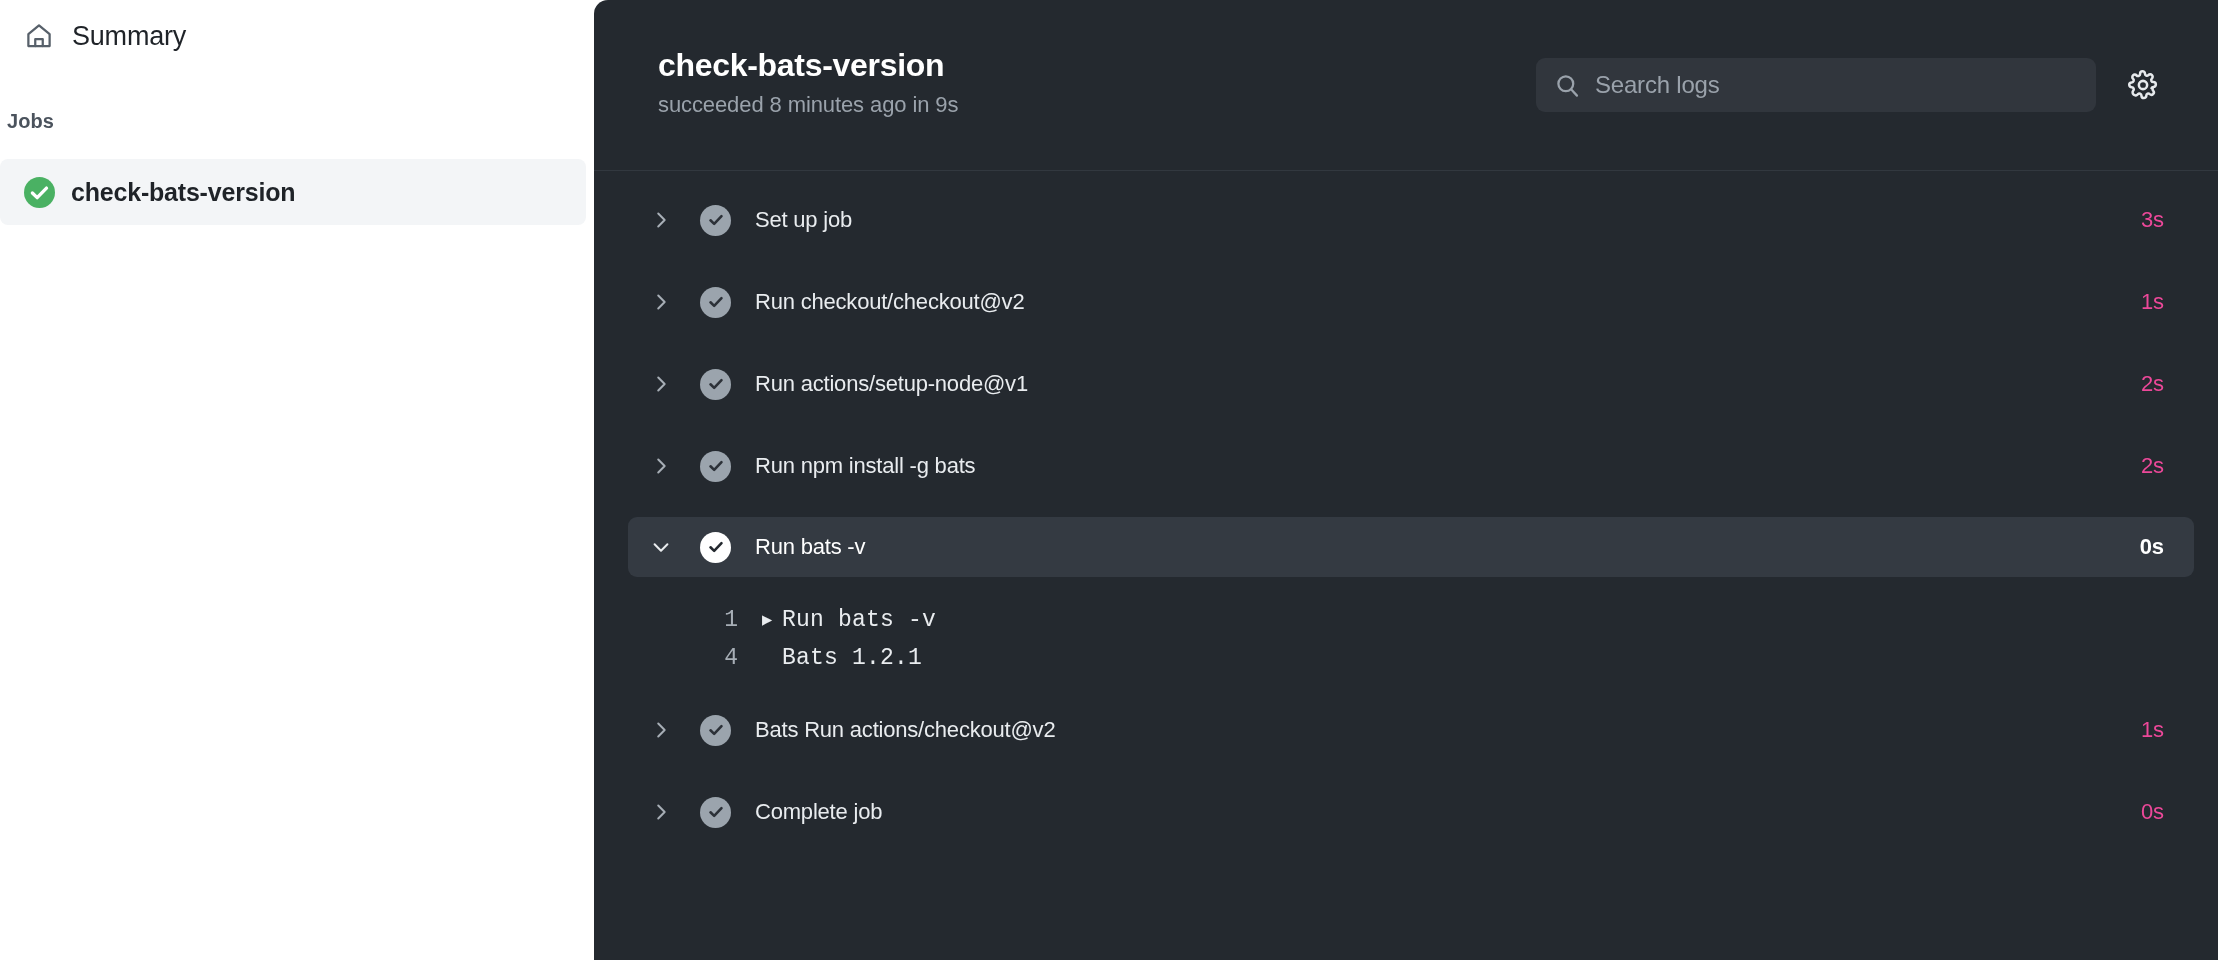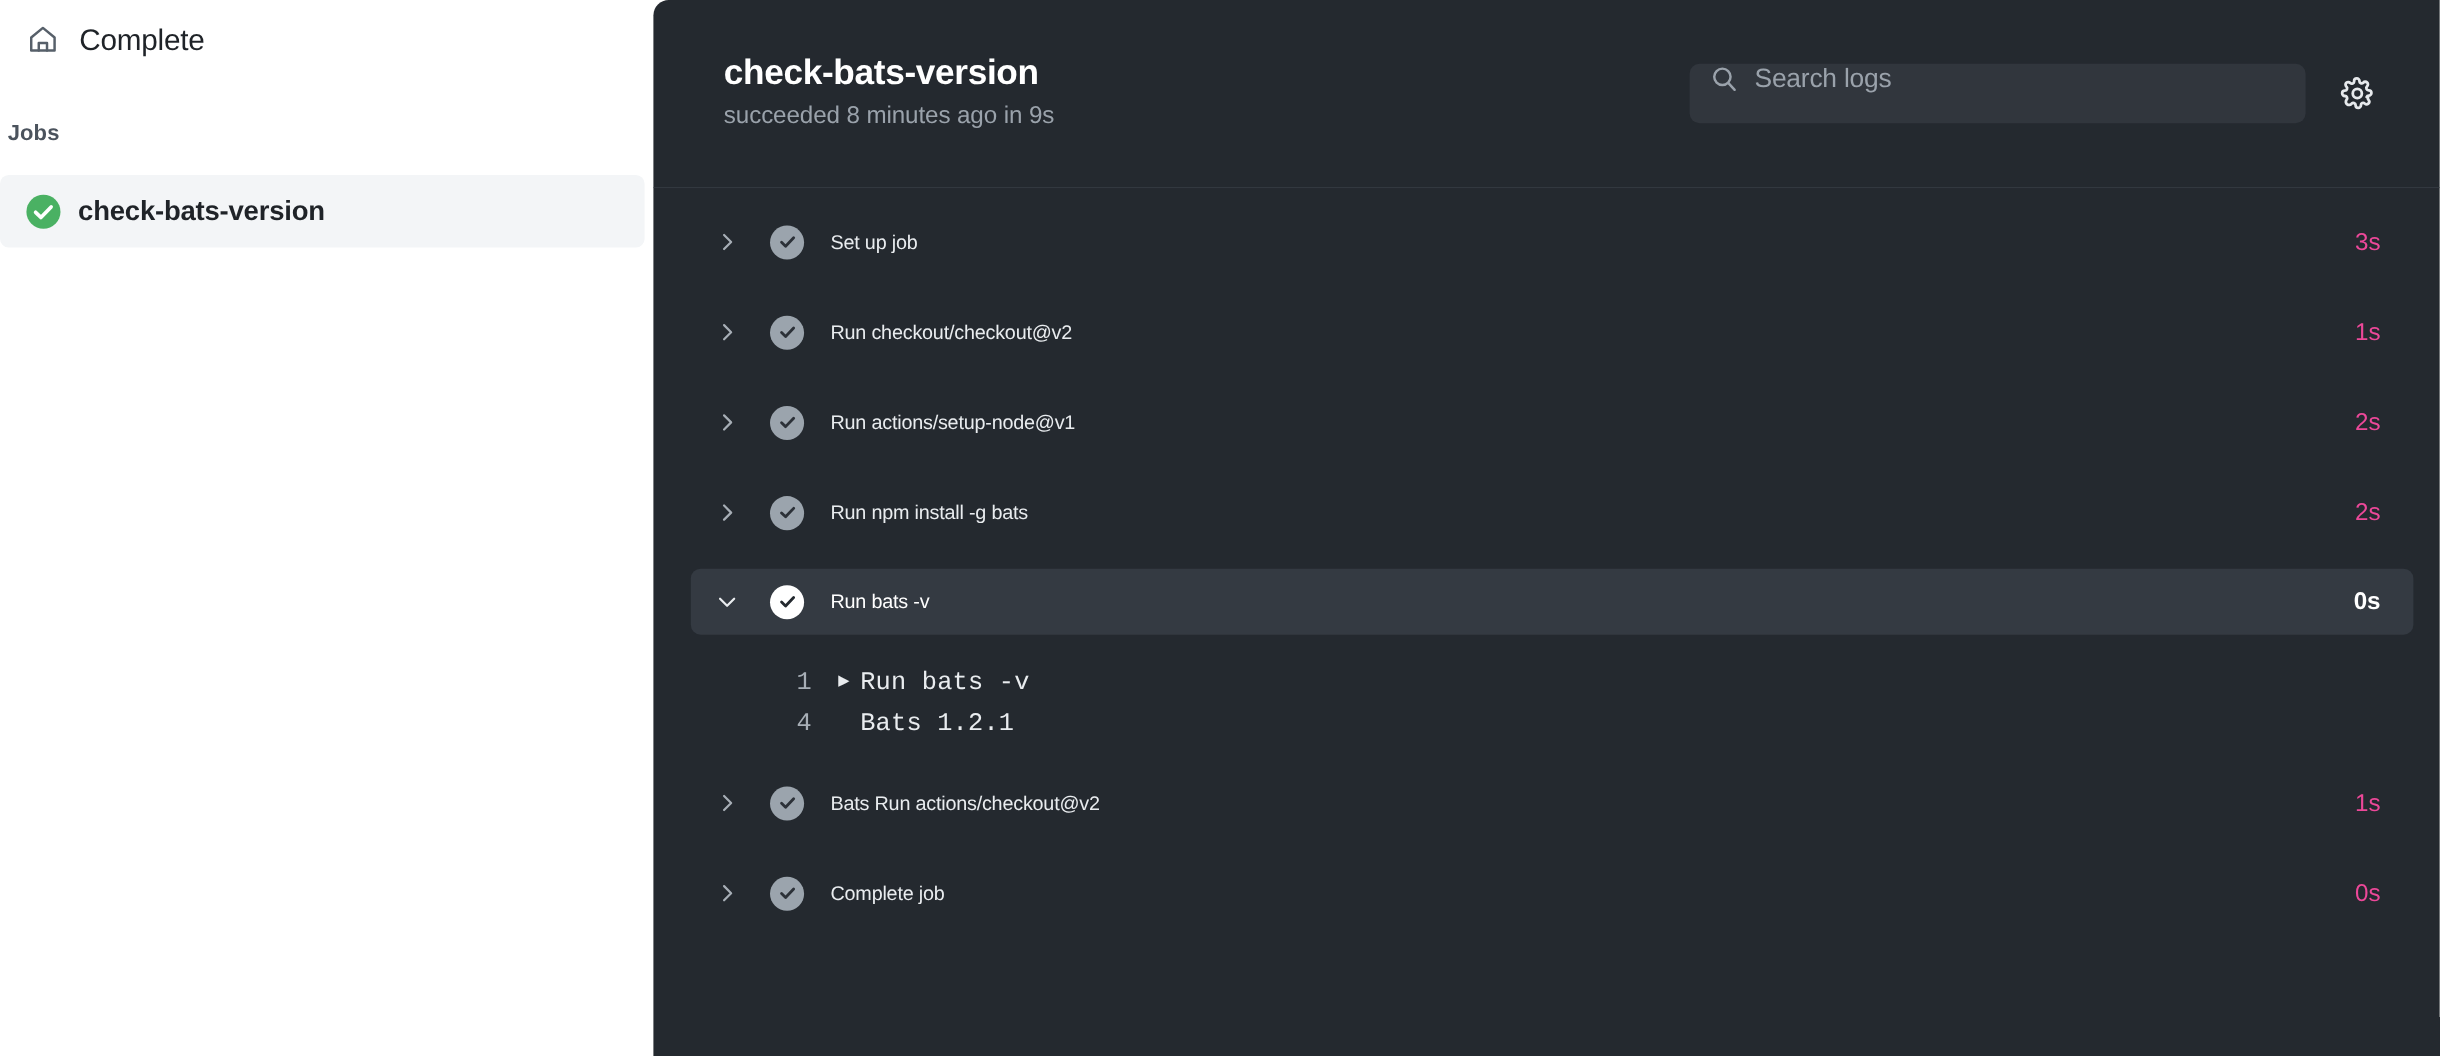--- a/index.html
+++ b/index.html
@@ -137,21 +137,21 @@
     align-items: center;
     gap: 26px;
   }
 
   .search-box {
     width: 560px;
     height: 54px;
     background: #31363d;
     border-radius: 9px;
     display: flex;
-    align-items: flex-start;
+    align-items: center;
     padding: 0 18px;
     box-sizing: border-box;
     gap: 14px;
     cursor: text;
   }
   .search-icon { color: #9aa2ab; display: flex; align-items:center; flex:0 0 auto;}
   .search-input {
     flex: 1 1 auto;
     background: transparent;
     border: none;
@@ -215,21 +215,21 @@
     background: #9ba4ad;
     display: flex;
     align-items: center;
     justify-content: center;
     flex: 0 0 31px;
     margin-right: 24px;
   }
   .step-row.active .step-check { background: #ffffff; }
 
   .step-label {
-    font-size: 18px;
+    font-size: 22px;
     color: #e9ecef;
     letter-spacing: -0.2px;
     flex: 1 1 auto;
     white-space: nowrap;
   }
   .step-row.active .step-label { color: #ffffff; }
 
   .step-duration {
     font-size: 22px;
     color: #ec4899;
@@ -284,21 +284,21 @@
 
   <div class="sidebar">
 
     <div class="summary-row">
       <span class="summary-icon">
         <svg width="30" height="30" viewBox="0 0 24 24" fill="none" stroke="currentColor" stroke-width="1.8" stroke-linecap="round" stroke-linejoin="round">
           <path d="M3.5 10.5 L12 3.5 L20.5 10.5 L20.5 20 L3.5 20 Z"></path>
           <path d="M9 20 L9 14.5 L15 14.5 L15 20"></path>
         </svg>
       </span>
-      <span class="summary-label">Complete</span>
+      <span class="summary-label">Summary</span>
     </div>
 
     <div class="jobs-header">Jobs</div>
 
     <div class="job-item">
       <span class="job-check">
         <svg width="31" height="31" viewBox="0 0 24 24" fill="none" stroke="#ffffff" stroke-width="2.6" stroke-linecap="round" stroke-linejoin="round">
           <path d="M6.5 12.4 L10.2 16 L17.4 8.6"></path>
         </svg>
       </span>

